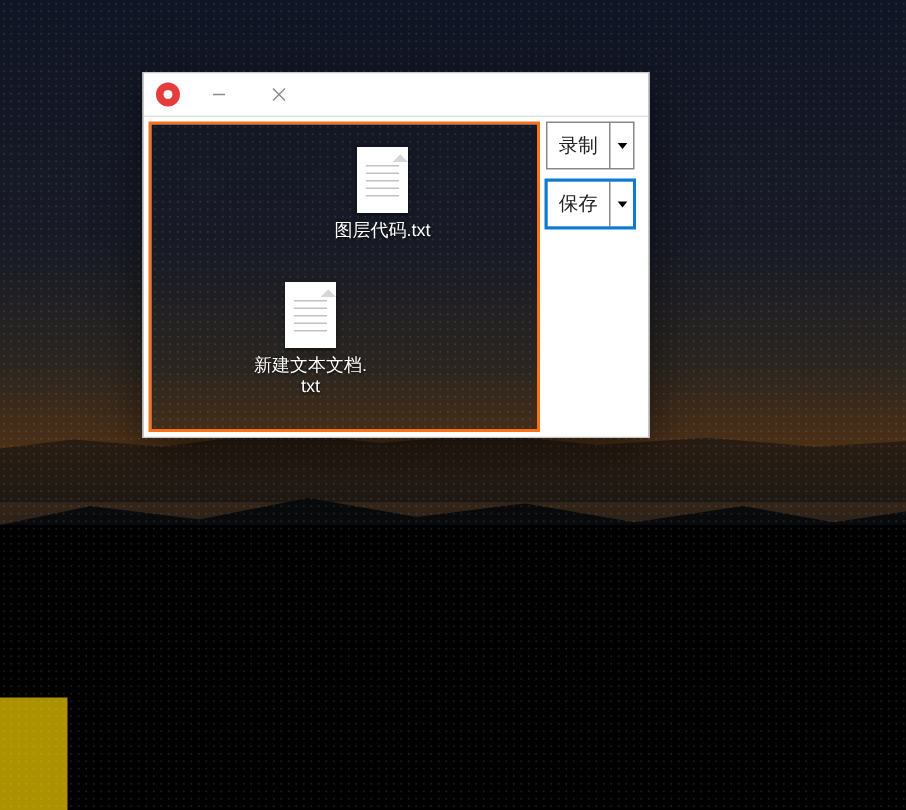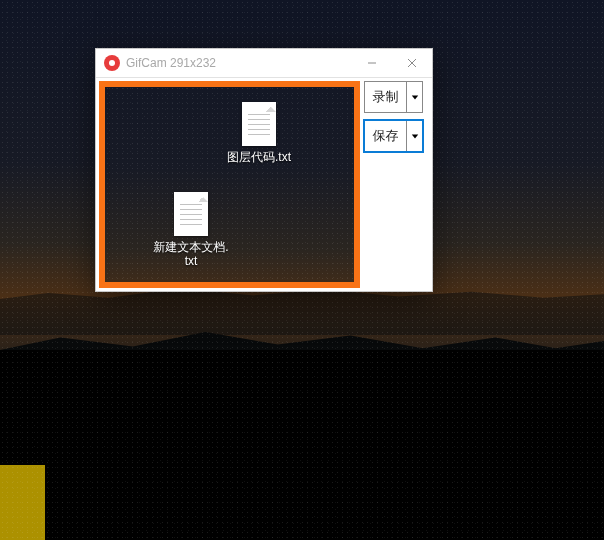--- a/index.html
+++ b/index.html
@@ -120,21 +120,21 @@
     flex-direction: row;
     background: #ffffff;
     padding: 3px;
   }
 
   
   .capture-area {
     position: relative;
     width: 261px;
     height: 207px;
-    border: 6px solid #f97316;
+    border: 2px solid #f97316;
     box-sizing: border-box;
     background: transparent;
     overflow: hidden;
   }
   .capture-bg {
     position: absolute;
     width: 604px; height: 540px;
     left: -100px;  
     top:  -81px;   
   }
@@ -234,21 +234,20 @@
   <div class="mountains near"></div>
   <div class="foreground"></div>
   <div class="taskbar-hint"></div>
   <div class="noise"></div>
 </div>
 
 <div class="window">
 
   <div class="titlebar">
     <div class="app-icon"></div>
-    <div class="title">GifCam 291x232</div>
 
     <div class="winbtn">
       <svg viewBox="0 0 10 10">
           <line x1="1" y1="5" x2="9" y2="5" stroke="currentColor" stroke-width="1"></line>
         </svg>
     </div>
     <div class="winbtn">
       <svg viewBox="0 0 10 10">
         <line x1="1" y1="1" x2="9" y2="9" stroke="currentColor" stroke-width="1"></line>
         <line x1="9" y1="1" x2="1" y2="9" stroke="currentColor" stroke-width="1"></line>
@@ -274,21 +273,21 @@
             <div class="doc-lines">
                 <span></span>
                 <span></span>
                 <span></span>
                 <span></span>
                 <span></span>
               </div>
           </div>
           <div class="file-label">图层代码.txt</div>
         </div>
-        <div class="file" style="left:48px; top:105px;">
+        <div class="file" style="left:68px; top:105px;">
           <div class="doc-icon">
             <div class="doc-lines">
                 <span></span>
                 <span></span>
                 <span></span>
                 <span></span>
                 <span></span>
               </div>
           </div>
           <div class="file-label">新建文本文档.txt</div>

